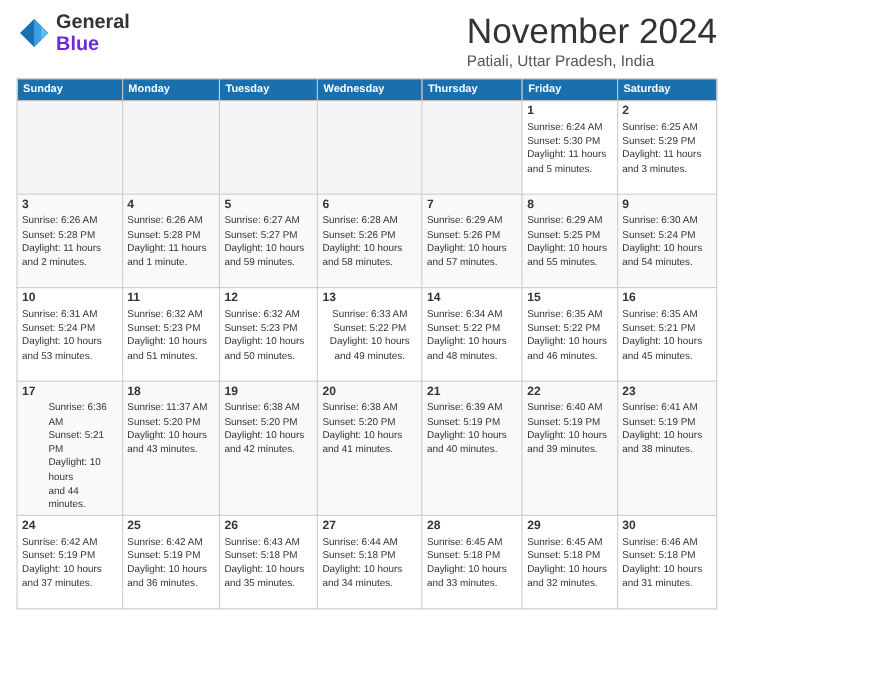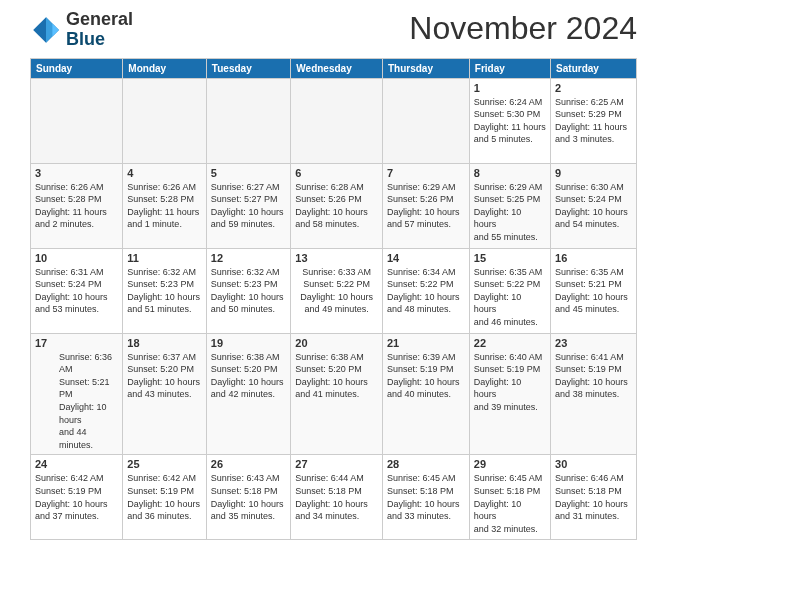--- a/index.html
+++ b/index.html
@@ -7,40 +7,40 @@
       font-family: Arial, sans-serif;
       background: #fff;
       width: 792px;
       height: 612px;
       overflow: hidden;
     }
     .page {
       width: 667px;
       min-height: 612px;
       background: #fff;
-      padding: 10px 30px;
+      padding: 10px 15px;
     }
     .header {
       display: flex;
       align-items: flex-start;
       justify-content: space-between;
       margin-bottom: 8px;
     }
     .logo {
       display: flex;
       align-items: center;
       gap: 4px;
     }
     .logo-text {
       font-size: 18px;
       font-weight: bold;
       line-height: 1.1;
     }
     .logo-general { color: #333; }
-    .logo-blue { color: #0c4a6e; }
+    .logo-blue { color: #6d28d9; }
     .logo-icon {
       width: 32px;
       height: 32px;
     }
     .title-block {
       text-align: left;
     }
     .month-title {
       font-size: 32px;
       font-weight: normal;
@@ -102,20 +102,21 @@
         <polygon points="20,4 36,20 20,36" fill="#3a9fdf"></polygon>
         <polygon points="28,12 36,20 28,28" fill="#5abfff"></polygon>
       </svg>
       <div class="logo-text">
         <div class="logo-general">General</div>
         <div class="logo-blue">Blue</div>
       </div>
     </div>
     <div class="title-block">
       <div class="month-title">November 2024</div>
+      <div class="subtitle">Patiali, Uttar Pradesh, India</div>
     </div>
   </div>
 
   <table class="calendar">
     <thead>
       <tr>
       <th>Sunday</th>
           <th>Monday</th>
           <th>Tuesday</th>
           <th>Wednesday</th>
@@ -251,21 +252,21 @@
         <tr>
           <td>
             <span class="day-num">17</span>
             <div class="day-info" style="white-space: pre-line; margin-left: 24px;">Sunrise: 6:36 AM
 Sunset: 5:21 PM
 Daylight: 10 hours
 and 44 minutes.</div>
           </td>
           <td>
             <span class="day-num">18</span>
-            <div class="day-info" style="white-space: pre-line;">Sunrise: 6:37 AM
+            <div class="day-info" style="white-space: pre-line;">Sunrise: 11:37 AM
 Sunset: 5:20 PM
 Daylight: 10 hours
 and 43 minutes.</div>
           </td>
           <td>
             <span class="day-num">19</span>
             <div class="day-info" style="white-space: pre-line;">Sunrise: 6:38 AM
 Sunset: 5:20 PM
 Daylight: 10 hours
 and 42 minutes.</div>

